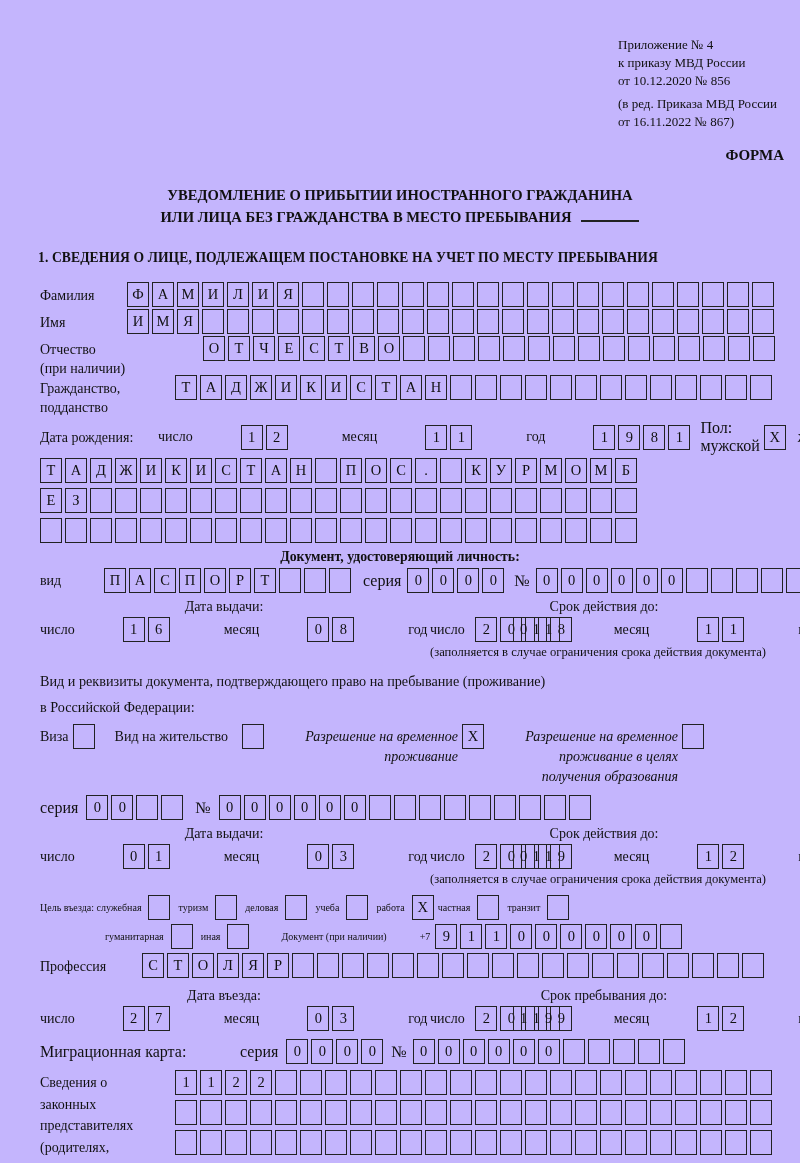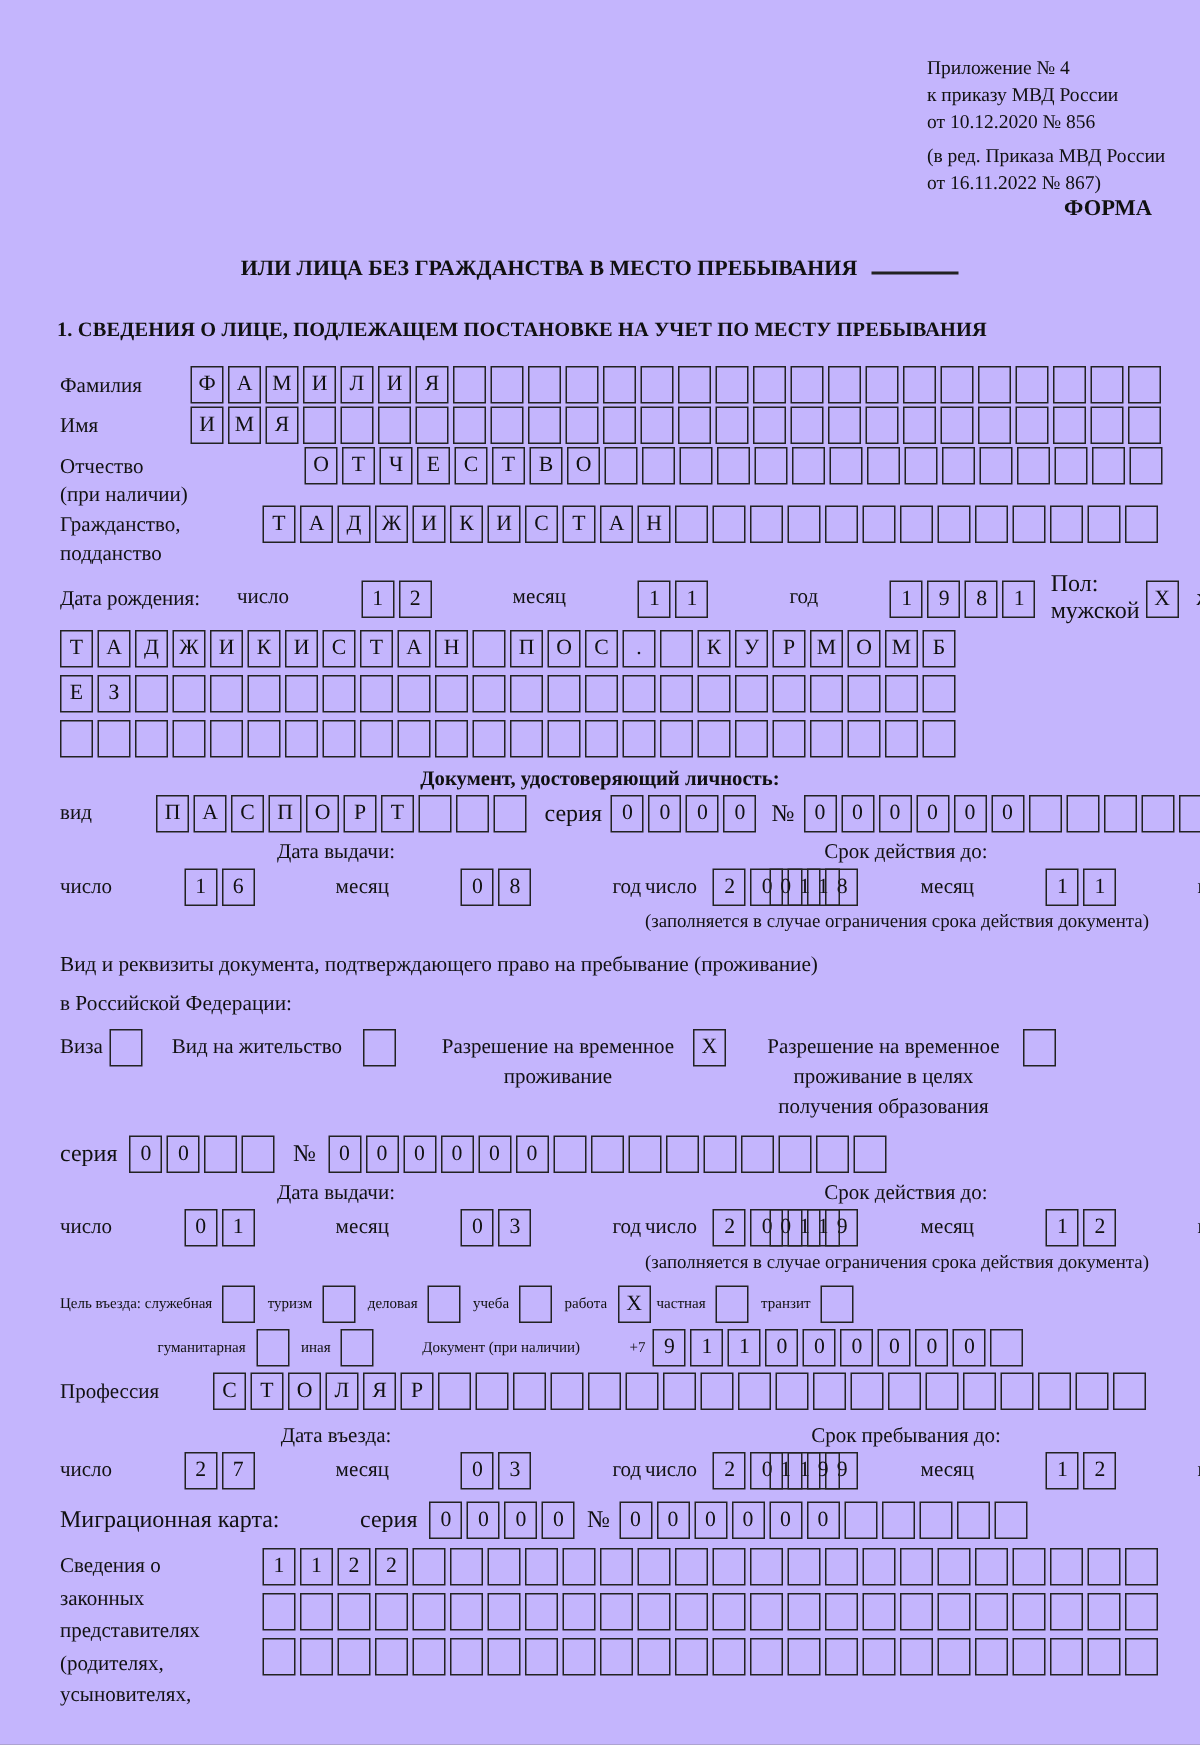--- a/index.html
+++ b/index.html
@@ -4,21 +4,21 @@
 <style>
   * { margin:0; padding:0; box-sizing:border-box; }
   body { background:#888; display:flex; justify-content:center; }
   .page {
     width:800px; height:1163px; background:#c4b5fd; color:#111;
     font-family:"Liberation Serif", serif; overflow:hidden; position:relative;
     padding-top:36px;
   }
   .appendix { margin-left:618px; font-size:13px; line-height:18px; }
   .appendix .gap { height:5px; }
-  .forma { text-align:right; padding-right:32px; font-weight:bold; font-size:15px; }
+  .forma { text-align:right; padding-right:16px; font-weight:bold; font-size:15px; margin-top:16px; }
   .title { text-align:center; font-weight:bold; font-size:14.6px; line-height:22px; margin-top:20px; }
   .blank-line { display:inline-block; width:58px; border-bottom:2px solid #222; height:12px; margin-left:10px; }
   .section-h { margin:22px 0 0 38px; font-weight:bold; font-size:13.6px; letter-spacing:0.1px; }
 
   .row { display:flex; align-items:flex-start; margin-left:40px; }
   .lbl { font-size:14px; line-height:19px; padding-top:4px; flex-shrink:0; }
   .boxes { display:flex; gap:3px; flex-wrap:nowrap; }
   .box, .cbx {
     width:22px; height:25px; border:1.6px solid #222; flex-shrink:0;
     display:flex; align-items:center; justify-content:center;
@@ -36,21 +36,21 @@
   .col-l { width:368px; }
   .col-r { flex:1; }
   .dhead { font-size:14px; text-align:center; margin-top:6px; }
   .note { text-align:right; padding-right:34px; font-size:12.6px; margin-top:3px; }
 
   .intro { margin-left:40px; font-size:14.2px; line-height:26px; margin-top:8px; }
 
   .optrow { display:flex; align-items:flex-start; margin-left:40px; margin-top:4px; }
   .opt { display:flex; align-items:flex-start; }
   .opt .olbl { font-size:14px; line-height:20px; padding-top:3px; }
-  .opt .center { text-align:center; }
+  .opt .center { text-align:right;font-style:italic; }
   .w160 { width:172px; } .w178 { width:178px; }
 
   .prow { display:flex; align-items:center; margin-left:40px; }
   .prow .plbl { font-size:10px; margin-right:5px; }
   .prow .cbx { margin-right:8px; margin-left:2px; }
 
   .rep { display:flex; margin-left:40px; margin-top:6px; }
   .rep-lbls { width:135px; font-size:14px; line-height:21.5px; padding-top:2px; flex-shrink:0; }
 
   .mt2{margin-top:2px;} .mt3{margin-top:3px;} .mt4{margin-top:4px;}
@@ -66,20 +66,21 @@
     <div>к приказу МВД России</div>
     <div>от 10.12.2020 № 856</div>
     <div class="gap"></div>
     <div>(в ред. Приказа МВД России</div>
     <div>от 16.11.2022 № 867)</div>
   </div>
 
   <div class="forma">ФОРМА</div>
 
   <div class="title">
+    <div>УВЕДОМЛЕНИЕ О ПРИБЫТИИ ИНОСТРАННОГО ГРАЖДАНИНА</div>
     <div><span>ИЛИ ЛИЦА БЕЗ ГРАЖДАНСТВА В МЕСТО ПРЕБЫВАНИЯ</span><span class="blank-line"></span></div>
   </div>
 
   <div class="section-h">1. СВЕДЕНИЯ О ЛИЦЕ, ПОДЛЕЖАЩЕМ ПОСТАНОВКЕ НА УЧЕТ ПО МЕСТУ ПРЕБЫВАНИЯ</div>
 
   <div class="row mt16">
     <div class="lbl" style="width:87px">Фамилия</div>
     <div class="boxes">
         <div class="box">Ф</div>
         <div class="box">А</div>

